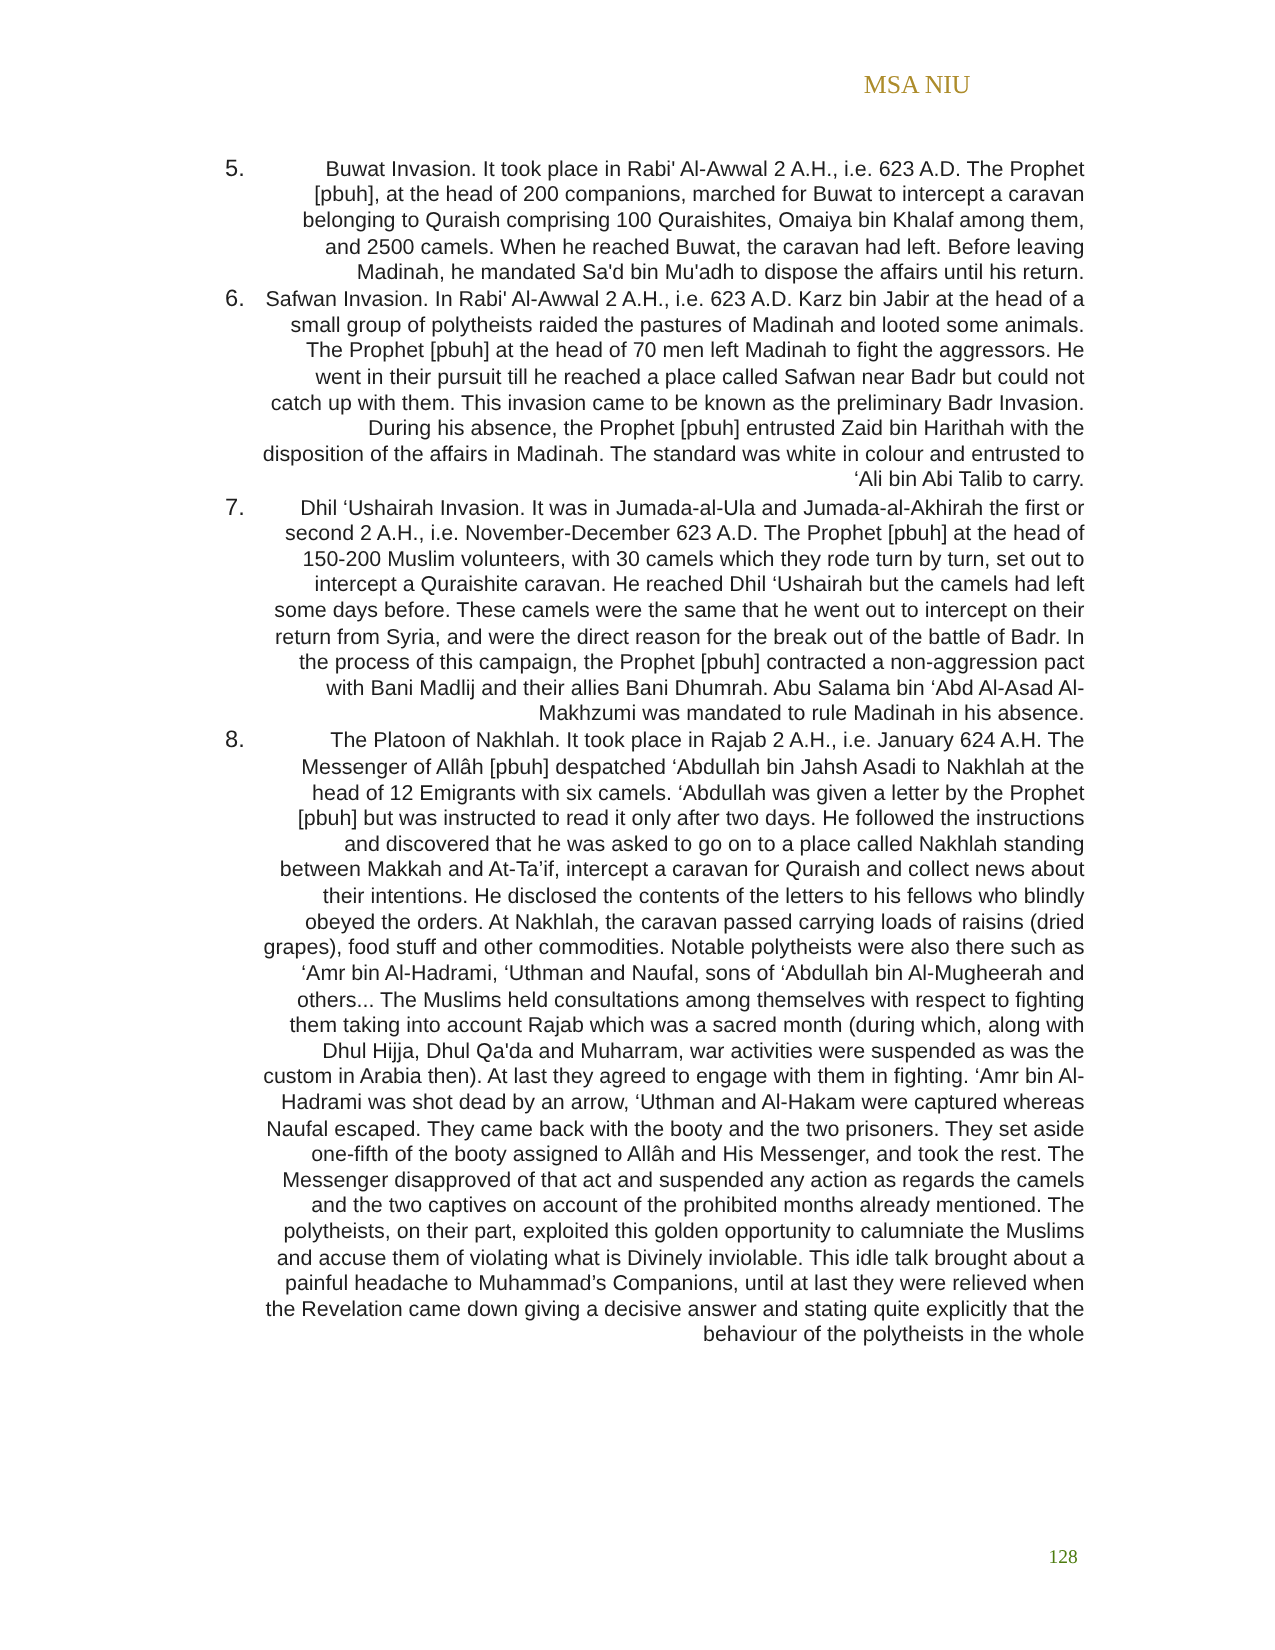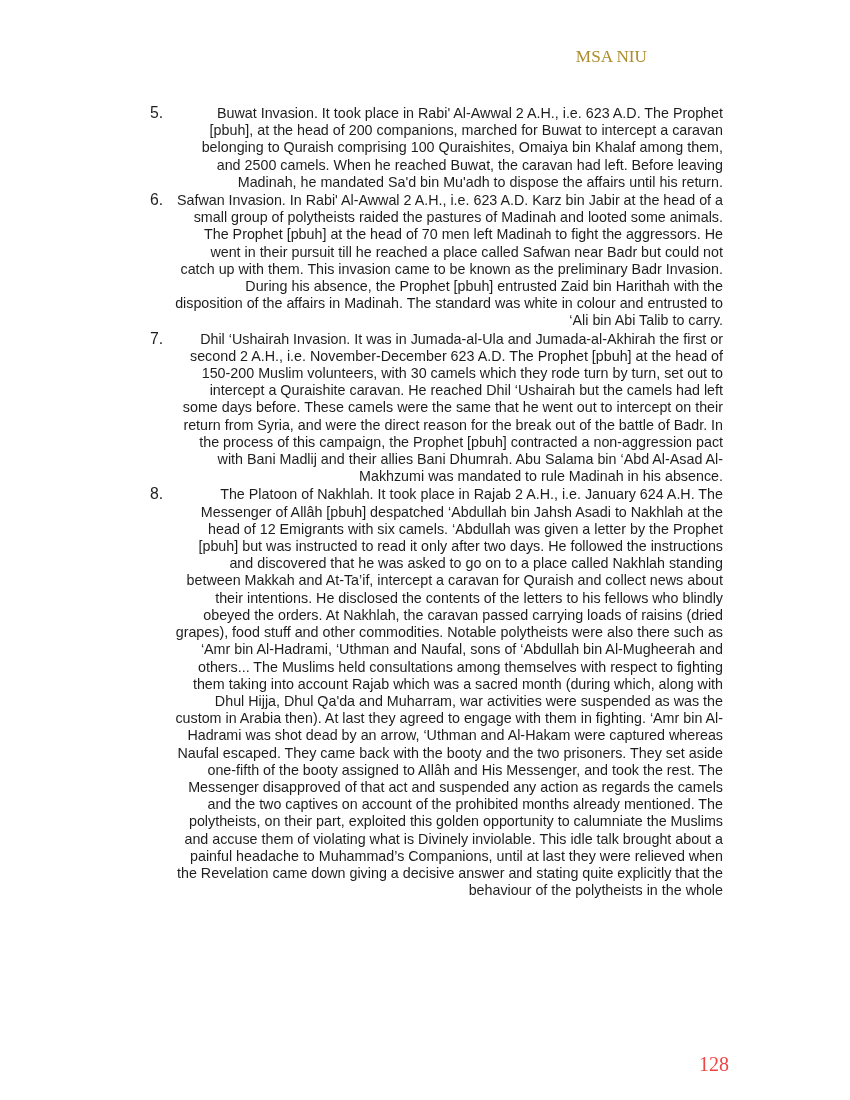--- a/index.html
+++ b/index.html
@@ -43,26 +43,26 @@
   }
   .item-text {
     flex: 1 1 auto;
     width: 548px;
     font-size: 14.3px;
     line-height: 17.2px;
     text-align: right;
   }
   .page-number {
     position: absolute;
-    top: 1054px;
+    top: 1028px;
     left: 699px;
     font-family: "Liberation Serif", "DejaVu Serif", serif;
-    font-size: 20px;
+    font-size: 13px;
     line-height: 20px;
-    color: #ef4444;
+    color: #4d7c0f;
   }
 </style>
 </head>
 <body>
 
 <div class="page">
 
   <div class="running-header">MSA NIU</div>
 
   <div class="content">

